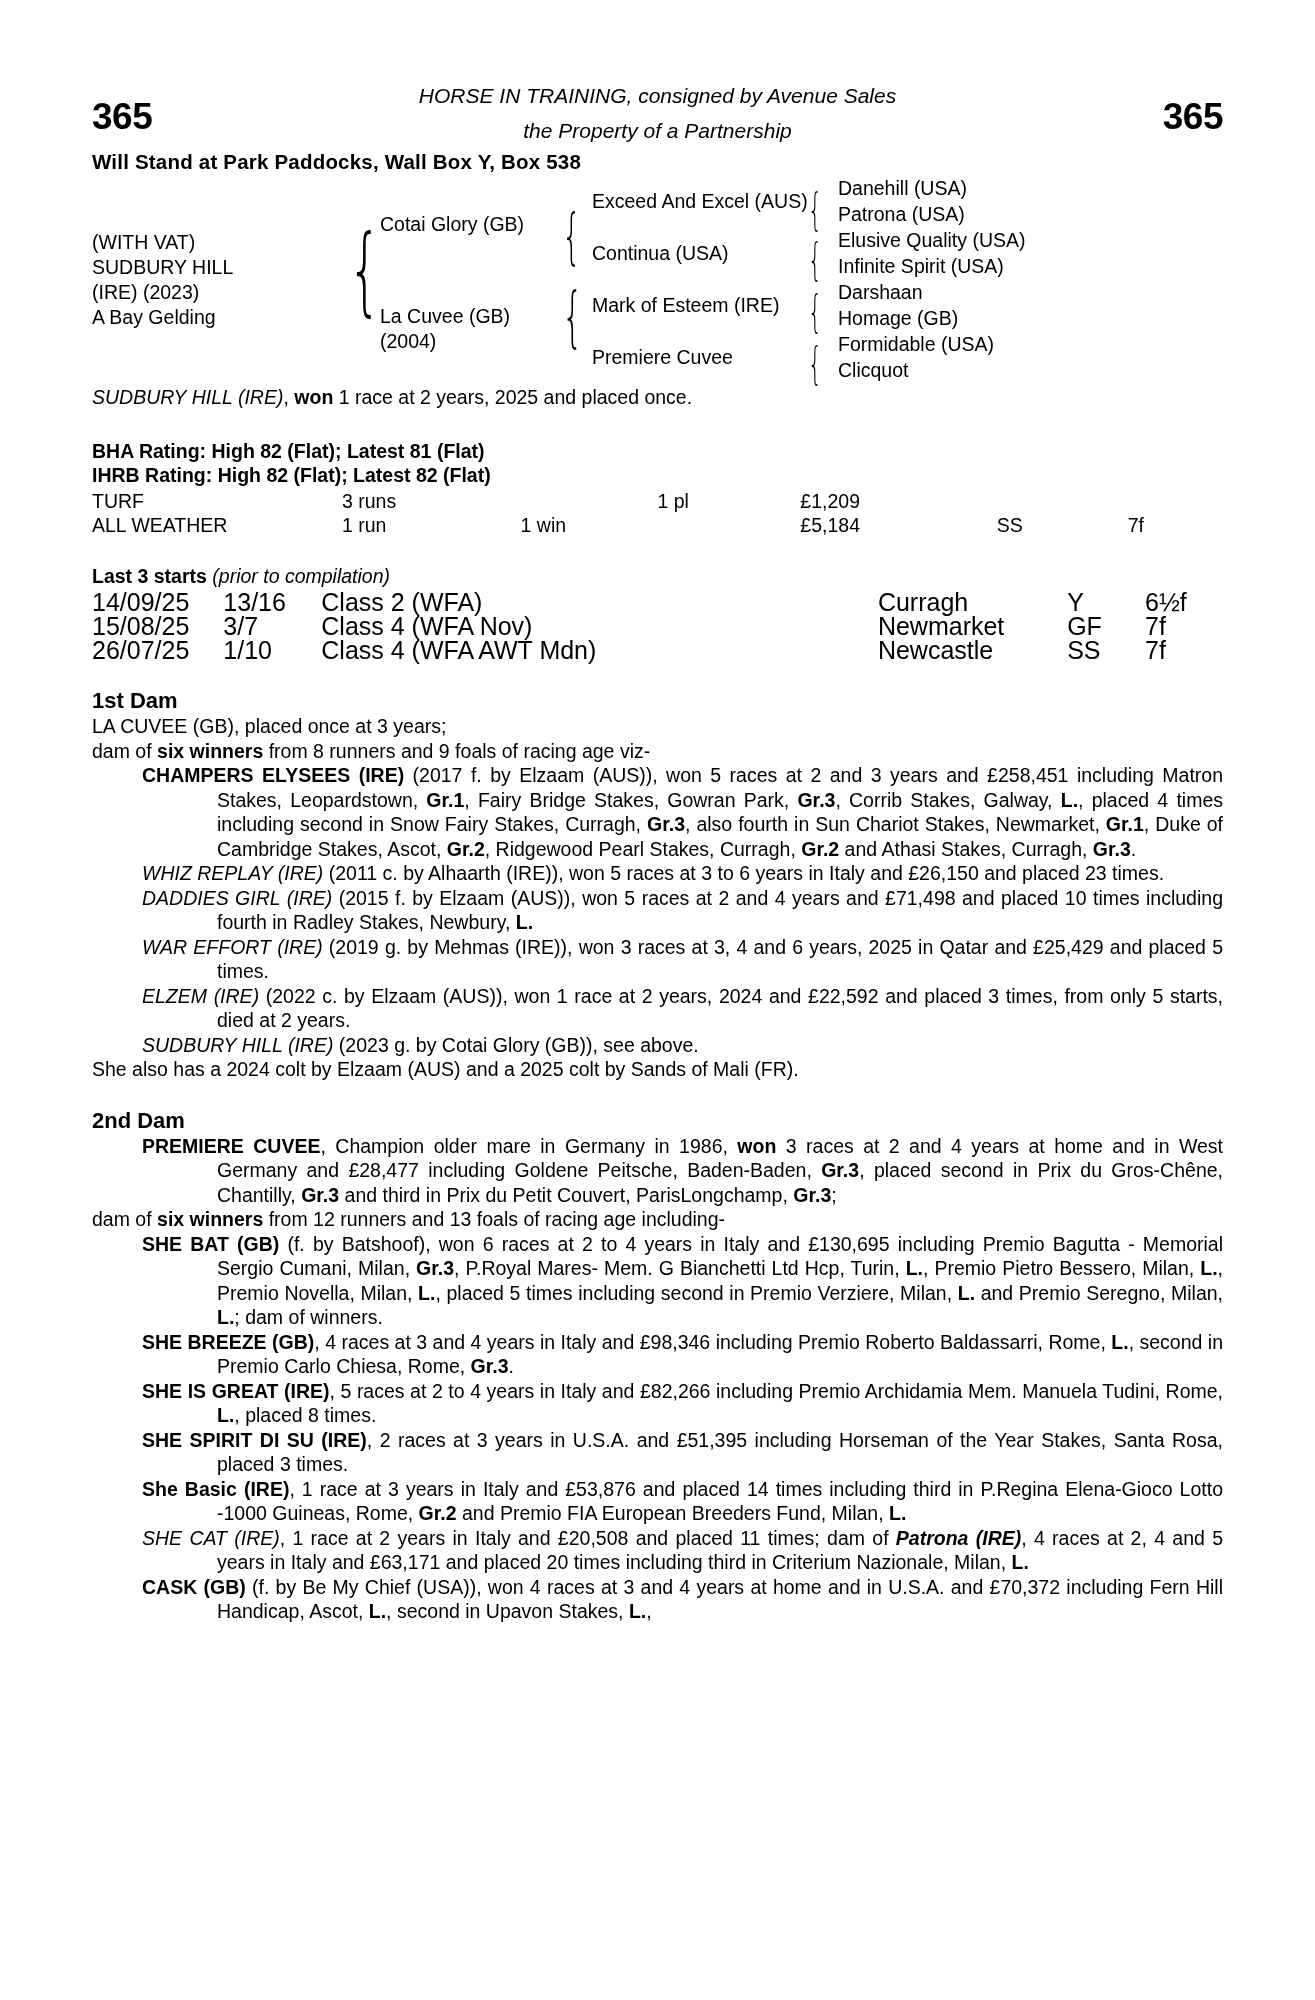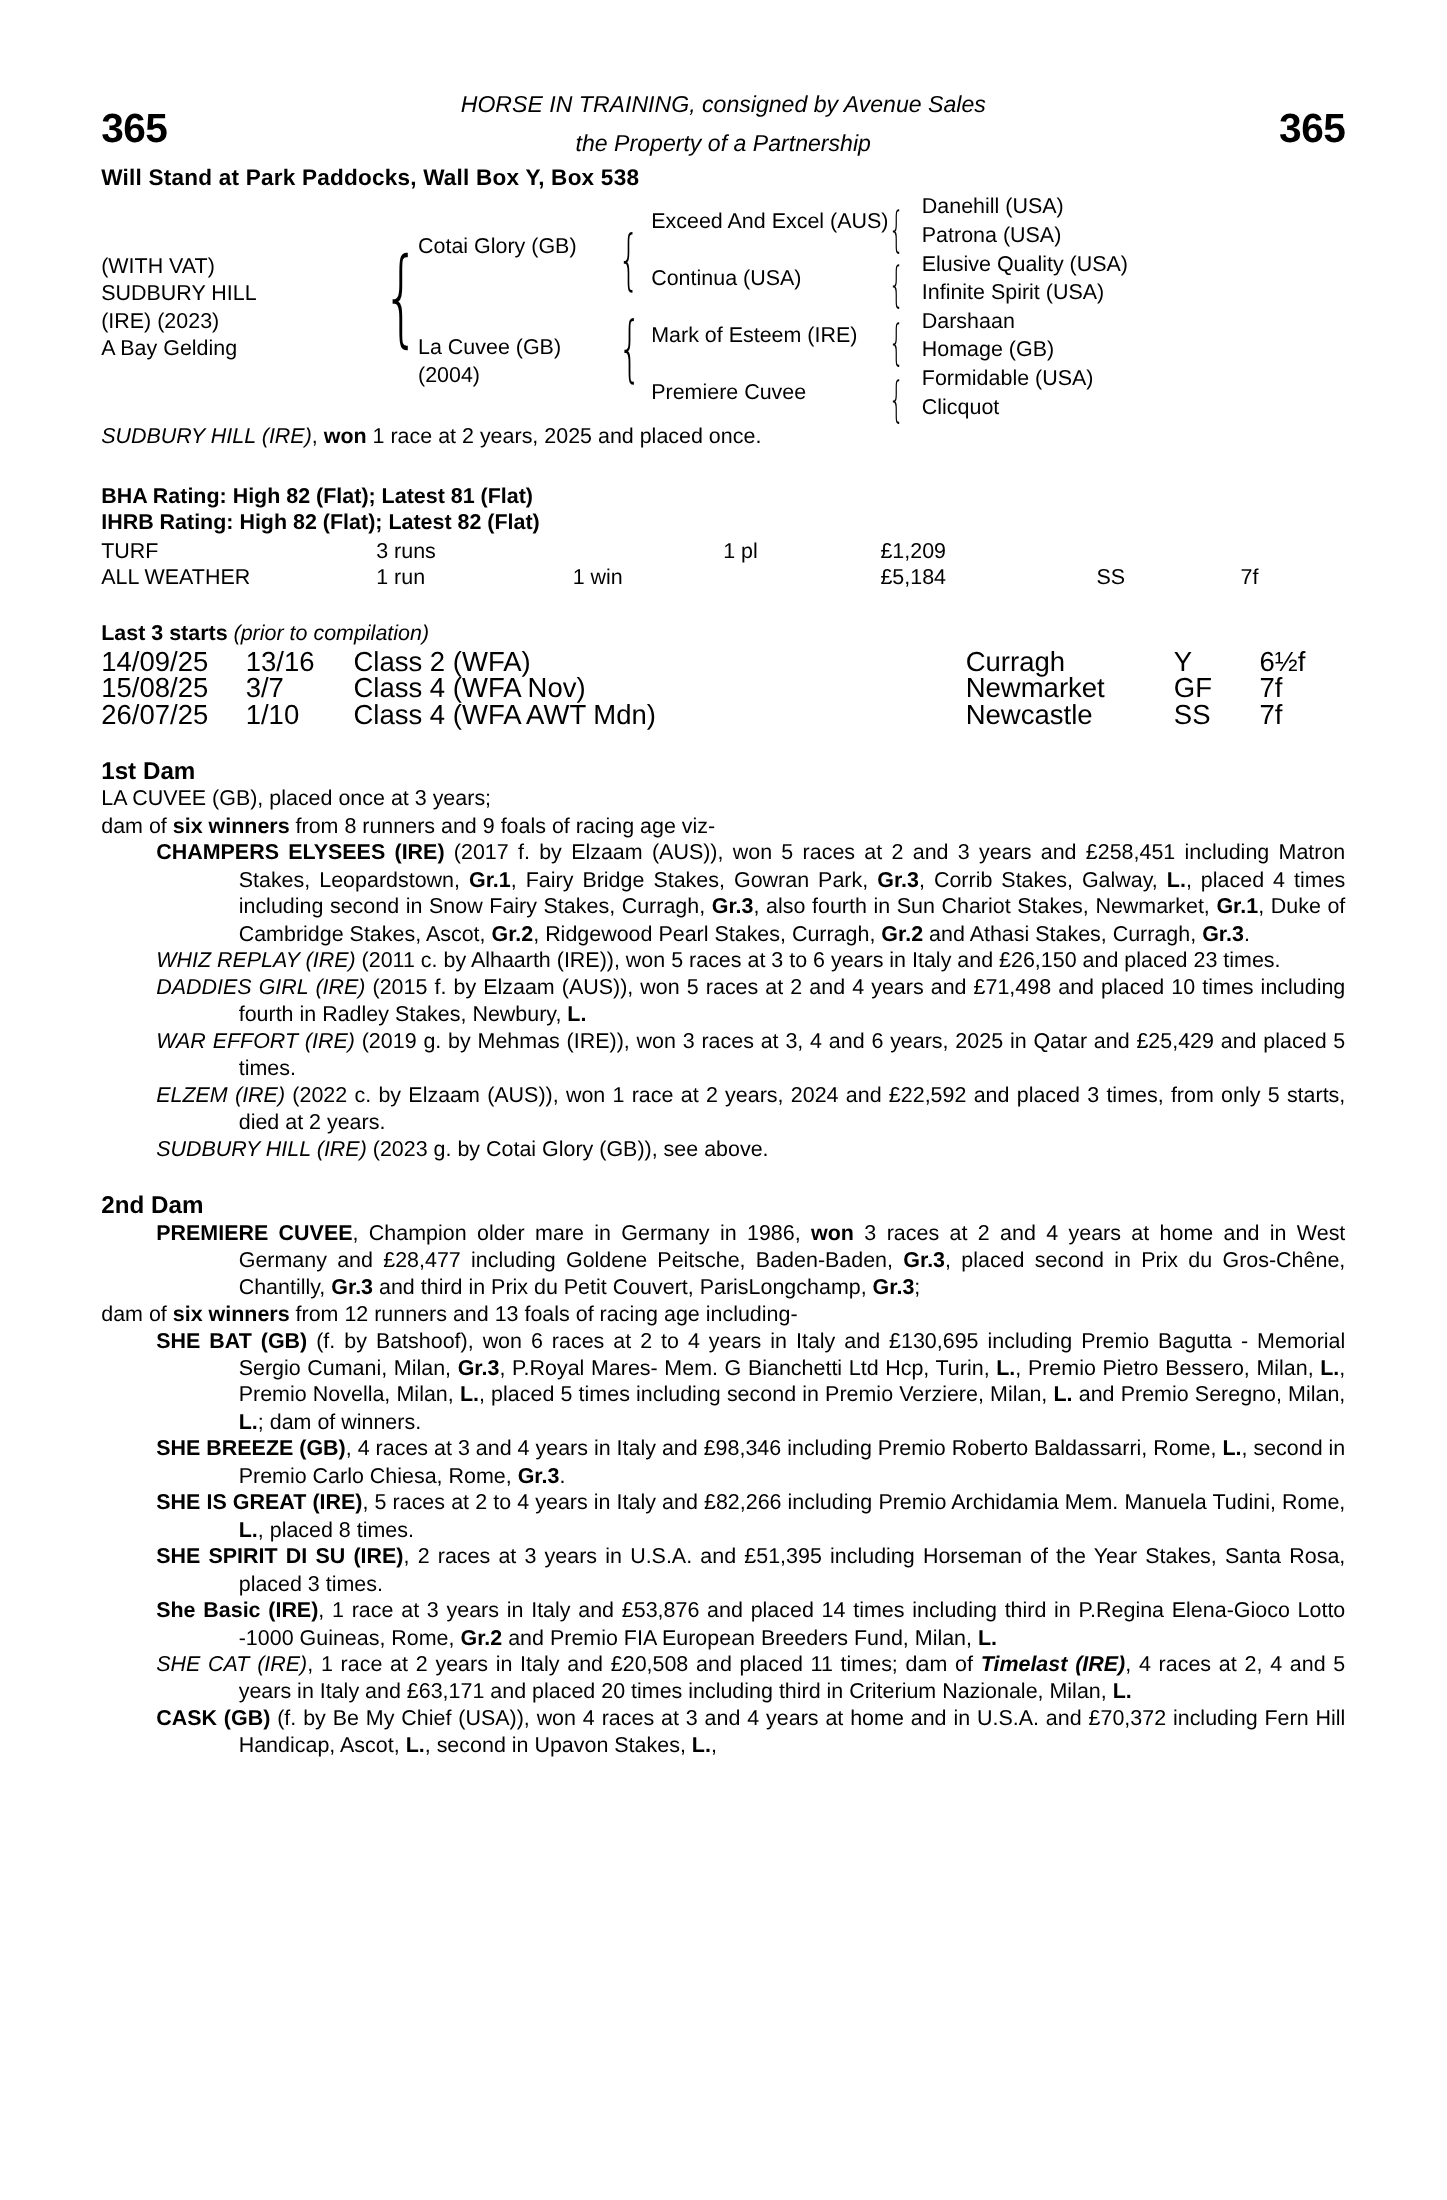--- a/index.html
+++ b/index.html
@@ -355,20 +355,21 @@
   </div>
 
   <div class="ped-para ind-prog">
     <span class="lead ital">ELZEM (IRE)</span><span> (2022 c. by Elzaam (AUS)), won 1 race at 2 years, 2024 and £22,592 and placed 3 times, from only 5 starts, died at 2 years.</span>
   </div>
 
   <div class="ped-para ind-prog">
     <span class="lead ital">SUDBURY HILL (IRE)</span><span> (2023 g. by Cotai Glory (GB)), see above.</span>
   </div>
 
+  <div class="ped-para">She also has a 2024 colt by Elzaam (AUS) and a 2025 colt by Sands of Mali (FR).</div>
 
   <div class="dam-head">2nd Dam</div>
   <div class="ped-para ind-prog">
     <span class="lead bold">PREMIERE CUVEE</span><span>, Champion older mare in Germany in 1986, <span class="bold">won</span> 3 races at 2 and 4 years at home and in West Germany and £28,477 including Goldene Peitsche, Baden-Baden, <span class="bold">Gr.3</span>, placed second in Prix du Gros-Chêne, Chantilly, <span class="bold">Gr.3</span> and third in Prix du Petit Couvert, ParisLongchamp, <span class="bold">Gr.3</span>;</span>
   </div>
   <div class="ped-para">
     <span>dam of </span><span class="bold">six winners</span><span> from 12 runners and 13 foals of racing age including-</span>
   </div>
 
   <div class="ped-para ind-prog">
@@ -385,20 +386,20 @@
 
   <div class="ped-para ind-prog">
     <span class="lead bold">SHE SPIRIT DI SU (IRE)</span><span>, 2 races at 3 years in U.S.A. and £51,395 including Horseman of the Year Stakes, Santa Rosa, placed 3 times.</span>
   </div>
 
   <div class="ped-para ind-prog">
     <span class="lead bold">She Basic (IRE)</span><span>, 1 race at 3 years in Italy and £53,876 and placed 14 times including third in P.Regina Elena-Gioco Lotto -1000 Guineas, Rome, <span class="bold">Gr.2</span> and Premio FIA European Breeders Fund, Milan, <span class="bold">L.</span></span>
   </div>
 
   <div class="ped-para ind-prog">
-    <span class="lead ital">SHE CAT (IRE)</span><span>, 1 race at 2 years in Italy and £20,508 and placed 11 times; dam of <span class="bi">Timelast (IRE)</span>, 4 races at 2, 4 and 5 years in Italy and £63,171 and placed 20 times including third in Criterium Nazionale, Milan, <span class="bold">L.</span></span>
+    <span class="lead ital">SHE CAT (IRE)</span><span>, 1 race at 2 years in Italy and £20,508 and placed 11 times; dam of <span class="bi">Patrona (IRE)</span>, 4 races at 2, 4 and 5 years in Italy and £63,171 and placed 20 times including third in Criterium Nazionale, Milan, <span class="bold">L.</span></span>
   </div>
 
   <div class="ped-para ind-prog">
     <span class="lead bold">CASK (GB)</span><span> (f. by Be My Chief (USA)), won 4 races at 3 and 4 years at home and in U.S.A. and £70,372 including Fern Hill Handicap, Ascot, <span class="bold">L.</span>, second in Upavon Stakes, <span class="bold">L.</span>,</span>
   </div>
 
 </div>
 
 </body></html>

